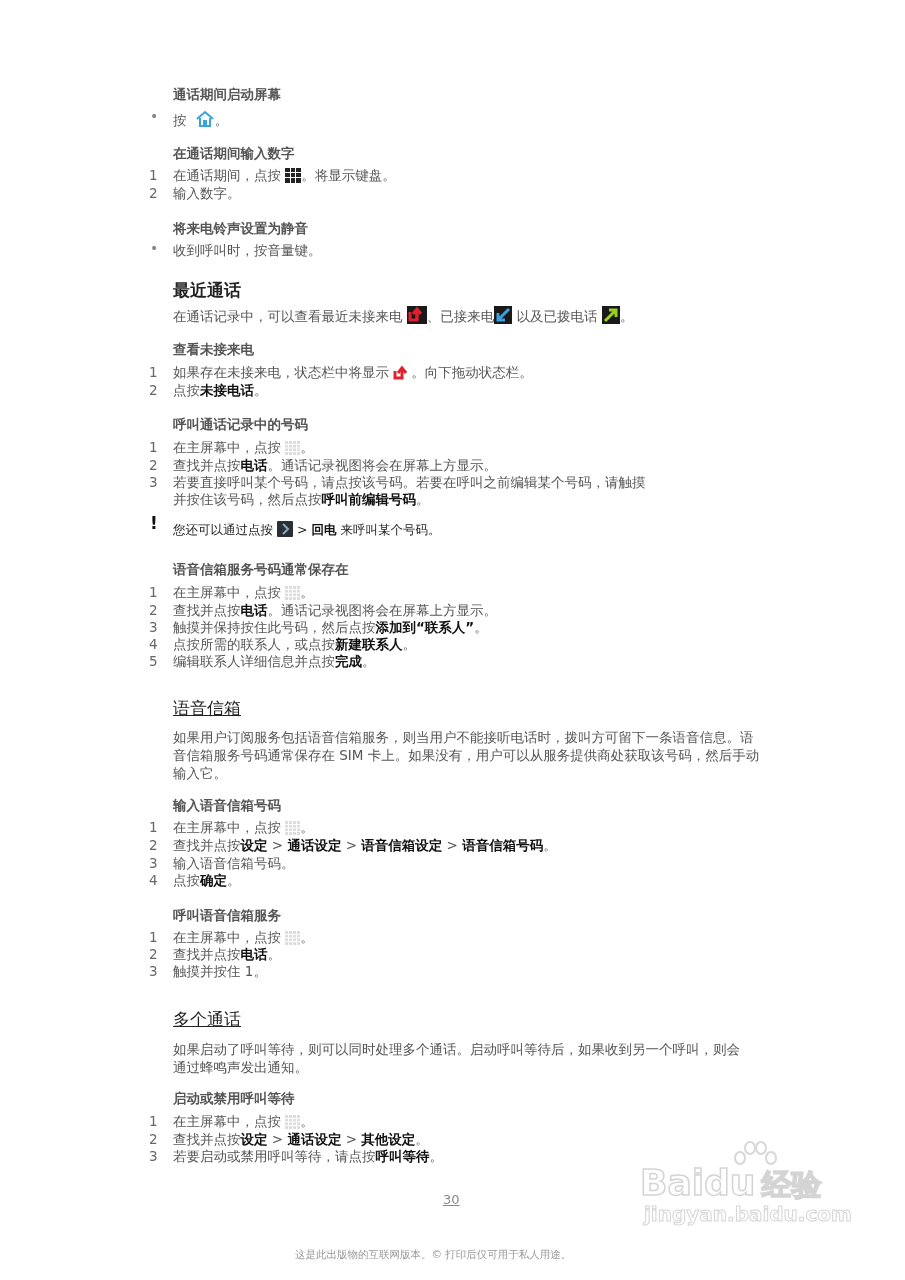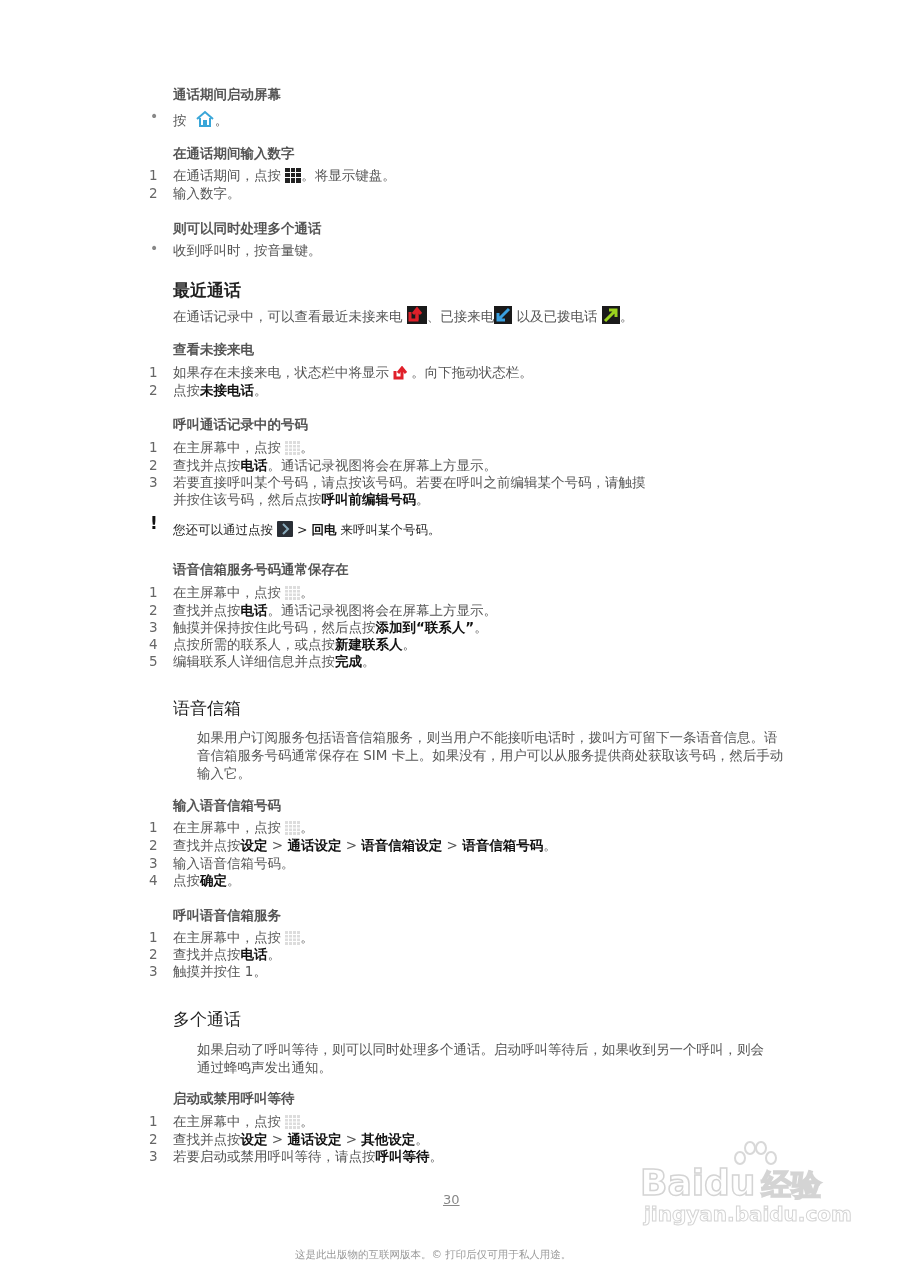--- a/index.html
+++ b/index.html
@@ -1,23 +1,23 @@
 <!DOCTYPE html>
 <html><head>
   <meta charset="utf-8">
   <style>
     html, body { margin:0; padding:0; background:#ffffff; }
     body { width:905px; height:1280px; position:relative; overflow:hidden;
            font-family:"DejaVu Sans","Liberation Sans",sans-serif; color:#555; }
     .abs { position:absolute; }
     .h3 { font-size:13.5px; font-weight:bold; color:#555; left:173px; white-space:nowrap; }
     .h2 { font-size:17px; font-weight:bold; color:#222; left:173px; white-space:nowrap; }
-    .h2l { font-size:17px; font-weight:normal; color:#222; left:173px; white-space:nowrap; }
+    .h2l { font-size:17px; font-weight:normal; color:#222; left:173px; white-space:nowrap;text-decoration:underline; }
     .line { font-size:13.5px; color:#555; left:173px; white-space:nowrap; }
-    .para { font-size:13.5px; color:#555; left:173px; width:590px; line-height:18px;margin-left:24px; }
+    .para { font-size:13.5px; color:#555; left:173px; width:590px; line-height:18px; }
     .num { font-size:13.5px; color:#666; left:149px; }
     .bullet { font-size:14px; color:#888; left:150px; }
     b, .b { color:#111; font-weight:bold; }
     .ic { display:inline-block; vertical-align:-3px; }
     .note { font-size:12.5px; color:#222; left:173px; white-space:nowrap; }
     .pagenum { font-size:13px; color:#888; left:443px;text-decoration:underline; }
     .footer { font-size:10.5px; color:#999; left:295px; white-space:nowrap;margin-top:12px; }
     .wm { left:640px; top:1140px; width:220px; height:80px; color:#ddd; }
   </style>
 </head>
@@ -47,21 +47,21 @@
           <line x1="10.5" y1="0" x2="10.5" y2="15"></line>
           <line x1="0" y1="4.5" x2="16" y2="4.5"></line>
           <line x1="0" y1="9.5" x2="16" y2="9.5"></line>
         </g>
       </svg>
   </span><span>。将显示键盘。</span>
 </div>
 <div class="abs num" style="top:185px">2</div>
 <div class="abs line" style="top:185px">输入数字。</div>
 
-<div class="abs h3" style="top:220px">则可以同时处理多个通话</div>
+<div class="abs h3" style="top:220px">将来电铃声设置为静音</div>
 <div class="abs bullet" style="top:240px">•</div>
 <div class="abs line" style="top:242px">收到呼叫时，按音量键。</div>
 
 <div class="abs h2" style="top:279px">最近通话</div>
 <div class="abs line" style="top:306px">
   <span>在通话记录中，可以查看最近未接来电</span>
   <span class="ic">
     <svg width="20" height="18" viewBox="0 0 20 18">
         <rect width="20" height="18" fill="#1a1a1a"></rect>
         <path d="M3 6 V14 H10 V6" fill="none" stroke="#e0202a" stroke-width="3"></path>

